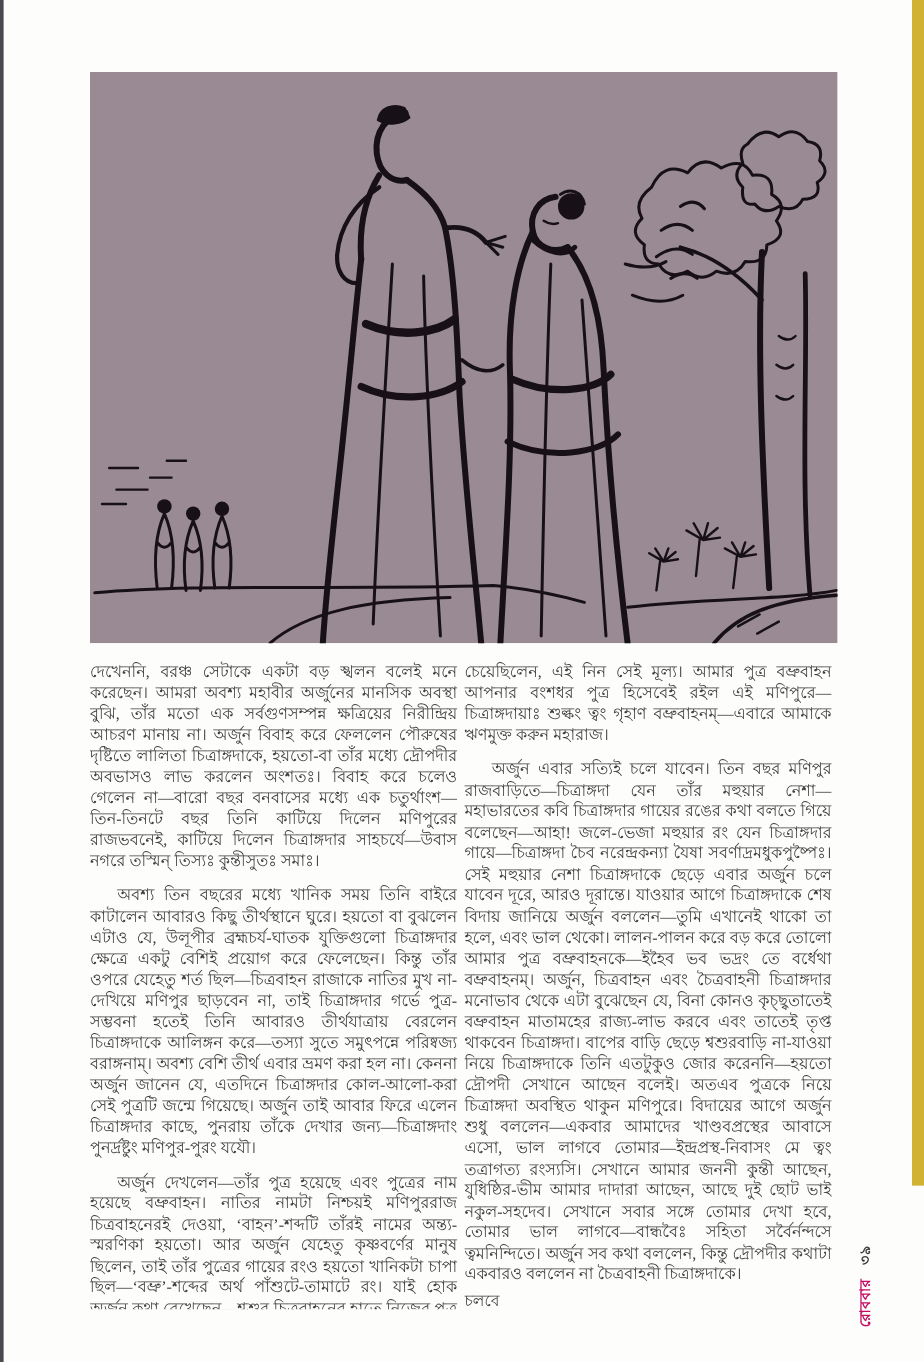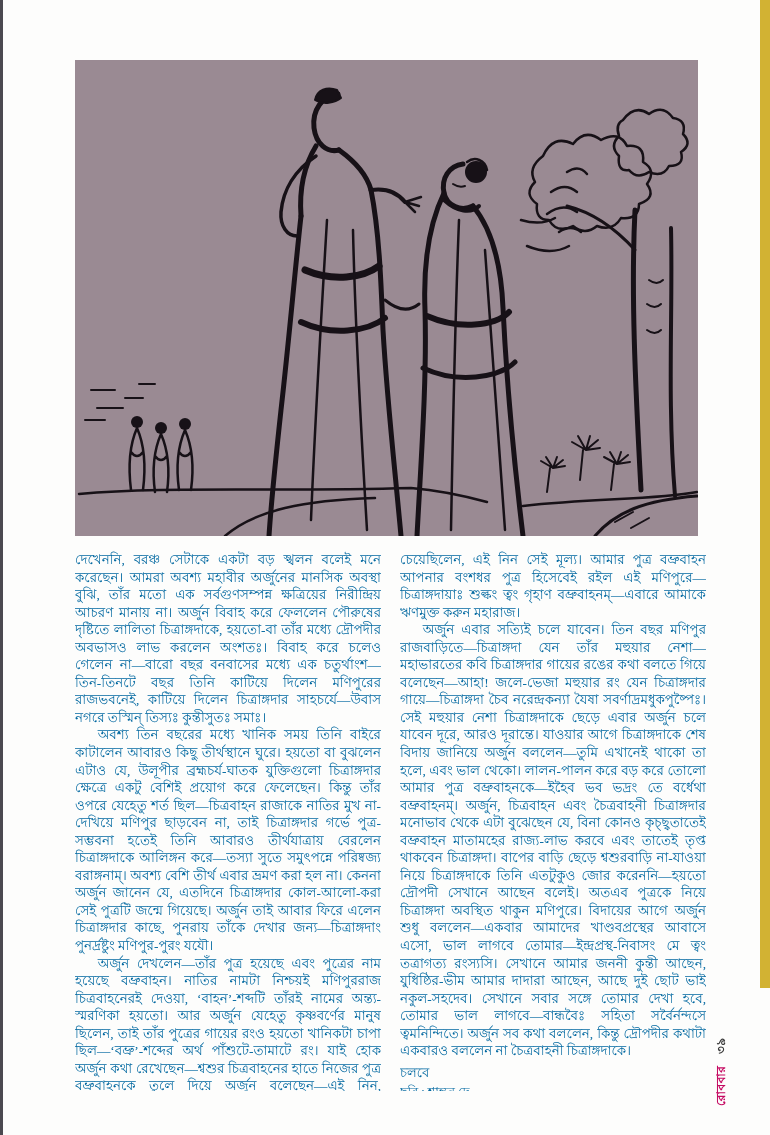--- a/index.html
+++ b/index.html
@@ -3,25 +3,25 @@
 <meta charset="utf-8">
 <style>
   html,body{margin:0;padding:0;}
   body{width:770px;height:1135px;background:#fdfdfc;font-family:"Liberation Serif","DejaVu Serif",serif;}
   .page{position:relative;width:770px;height:1135px;overflow:hidden;background:#fdfdfc;}
   .gutter-strip{position:absolute;left:0;top:0;width:3px;height:1135px;background:#4b4950;}
   .spine-bar{position:absolute;right:0;top:0;width:10px;height:988px;background:#d2b233;}
   .illustration-box{position:absolute;left:75px;top:60px;width:623px;height:476px;}
   .columns{position:absolute;left:75px;top:551px;width:630px;height:540px;}
   .col{position:absolute;top:0;width:306px;height:540px;overflow:hidden;
-       font-size:13.4px;line-height:17.55px;color:#0369a1;text-align:justify;}
+       font-size:13.4px;line-height:17.55px;color:#404040;text-align:justify;}
   .col-left{left:0;}
-  .col-right{left:325px;}
+  .col-right{left:312px;}
   .col p{margin:0;padding:0;}
-  .col p.indent{text-indent:1.7em;}
+  .col p.indent{text-indent:1.7em;margin-top:11px;}
   .endnotes{margin-top:4px;text-align:left;}
   .endnotes .to-continue{display:block;font-size:13px;}
   .endnotes .credit{display:block;font-size:12.5px;margin-top:3px;}
   .spine-footer{position:absolute;left:640px;top:1016px;width:162px;height:18px;
       transform:rotate(-90deg);transform-origin:center;
       font-size:12px;letter-spacing:.5px;text-align:left;white-space:nowrap;}
   .spine-footer .mag{color:#c50a62;font-weight:bold;}
   .spine-footer .num{color:#3a3a3a;font-weight:bold;margin-left:8px;}
 </style>
 </head>

